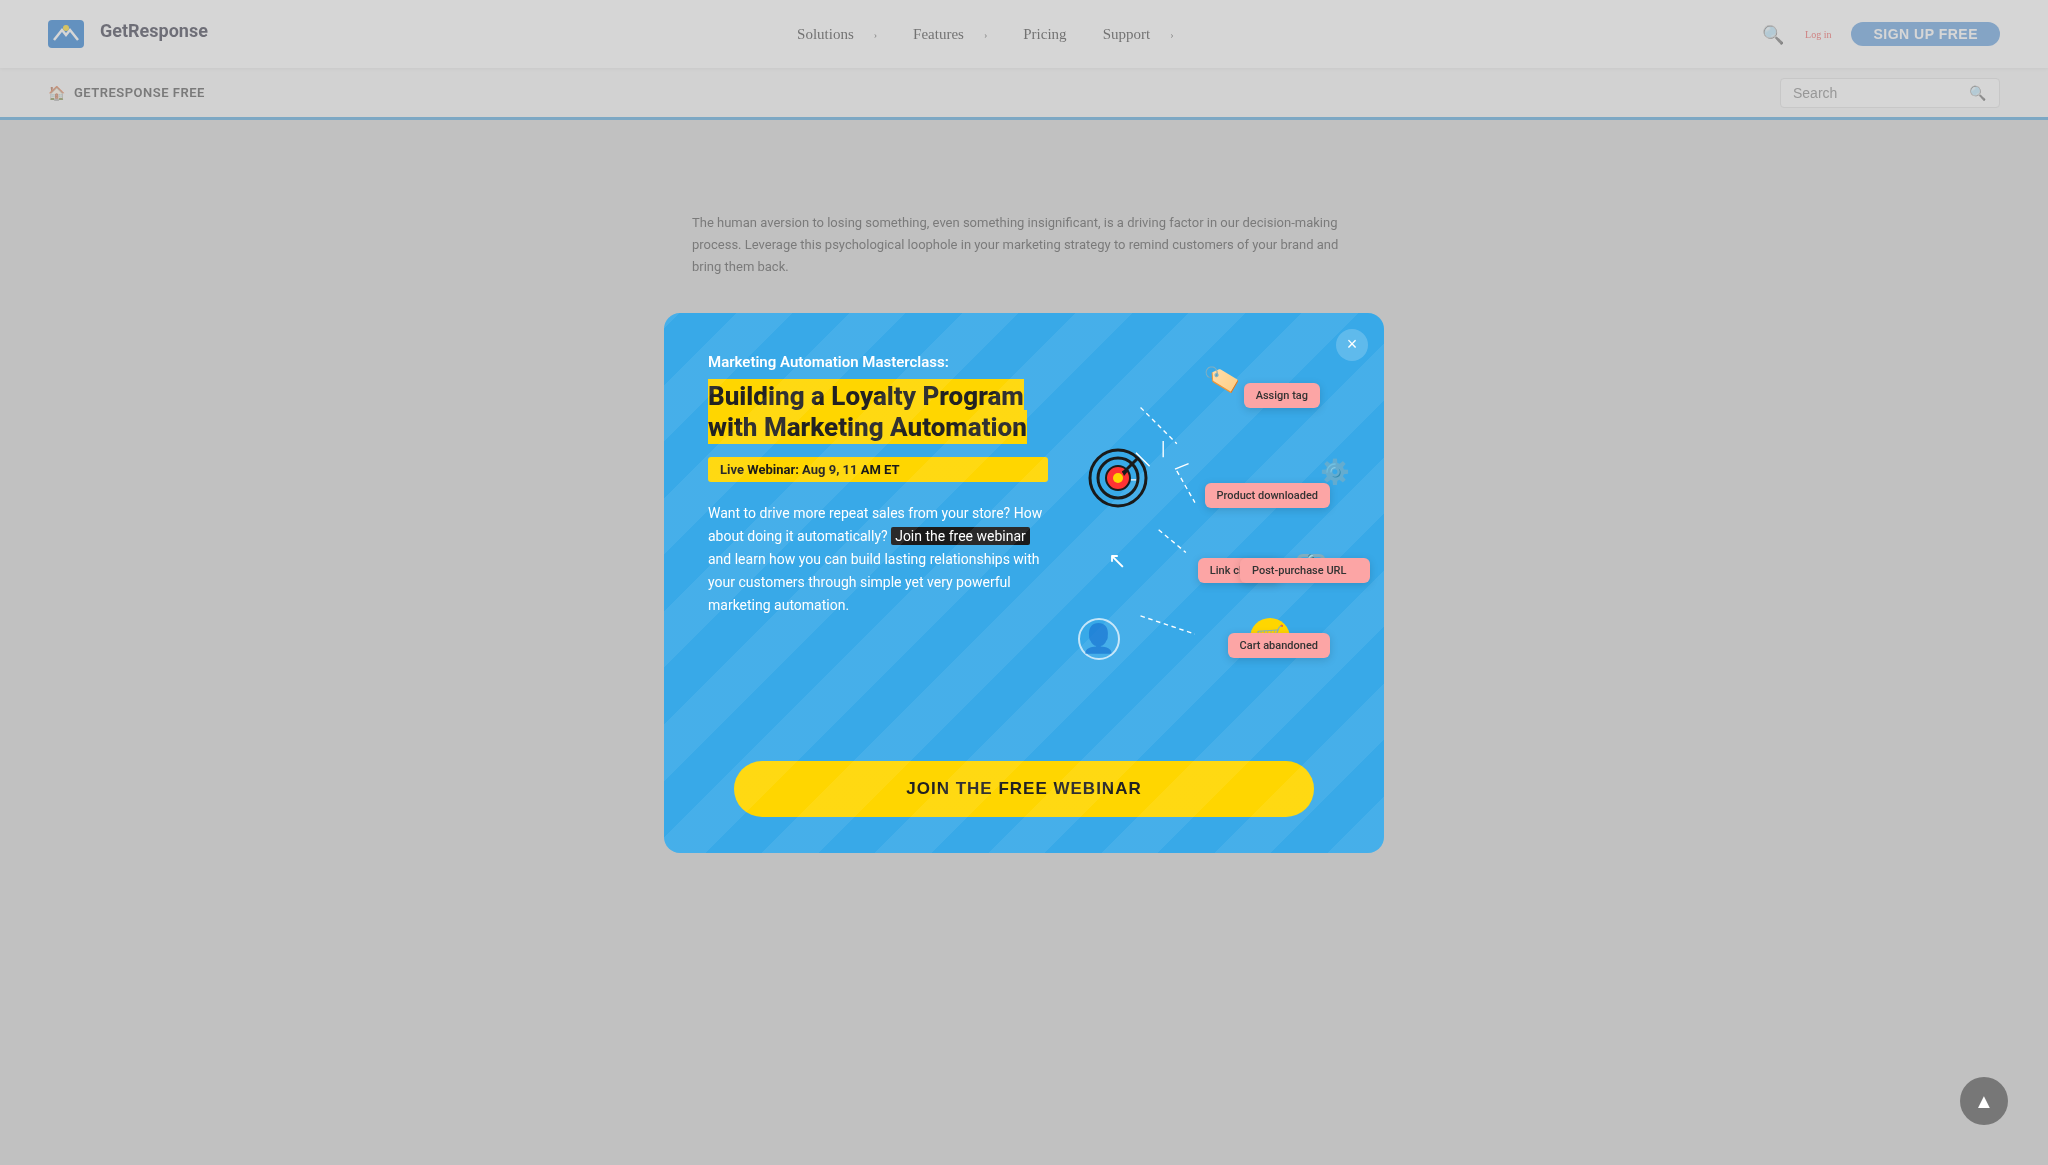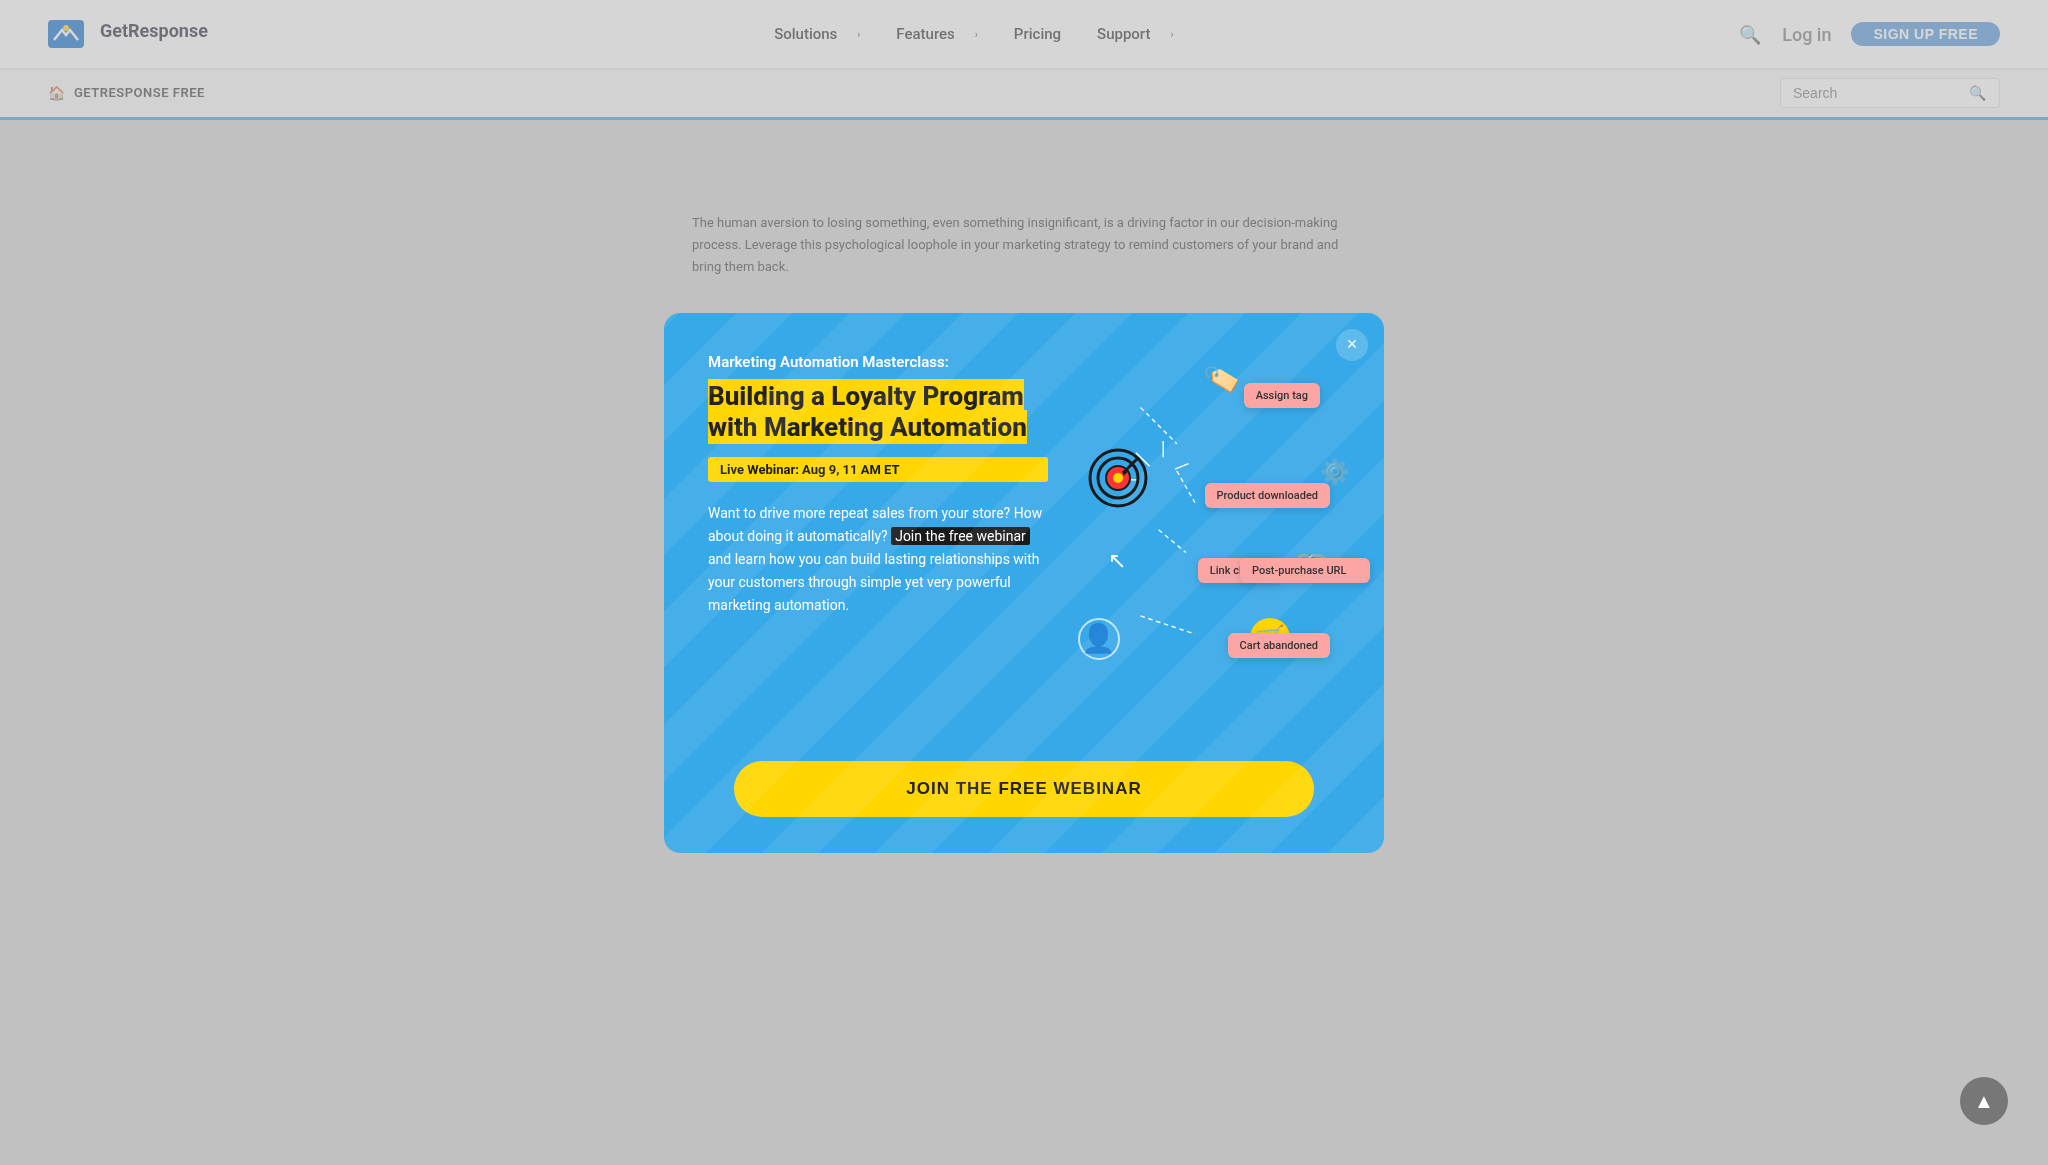--- a/index.html
+++ b/index.html
@@ -39,40 +39,42 @@
     }
     .nav-link {
       color: #222;
       font-size: 15px;
       font-weight: 500;
       cursor: pointer;
       display: flex;
       align-items: center;
       gap: 20px;
       text-decoration: none;
+      font-family: Liberation Serif, serif;
     }
     .nav-link .chevron {
       font-size: 10px;
       color: #555;
     }
     .nav-right {
       display: flex;
       align-items: center;
       gap: 20px;
     }
     .search-icon-nav {
       cursor: pointer;
       font-size: 18px;
       color: #333;
     }
     .login-link {
-      font-size: 18px;
+      font-size: 10px;
       font-weight: 500;
-      color: #737373;
-      cursor: pointer;
+      color: #ef4444;
+      cursor: pointer;
+      font-family: Liberation Serif, serif;
     }
     .signup-btn {
       background: #4A90D9;
       color: #fff;
       border: none;
       border-radius: 24px;
       padding: 4px 22px;
       font-size: 14px;
       font-weight: 700;
       cursor: pointer;

